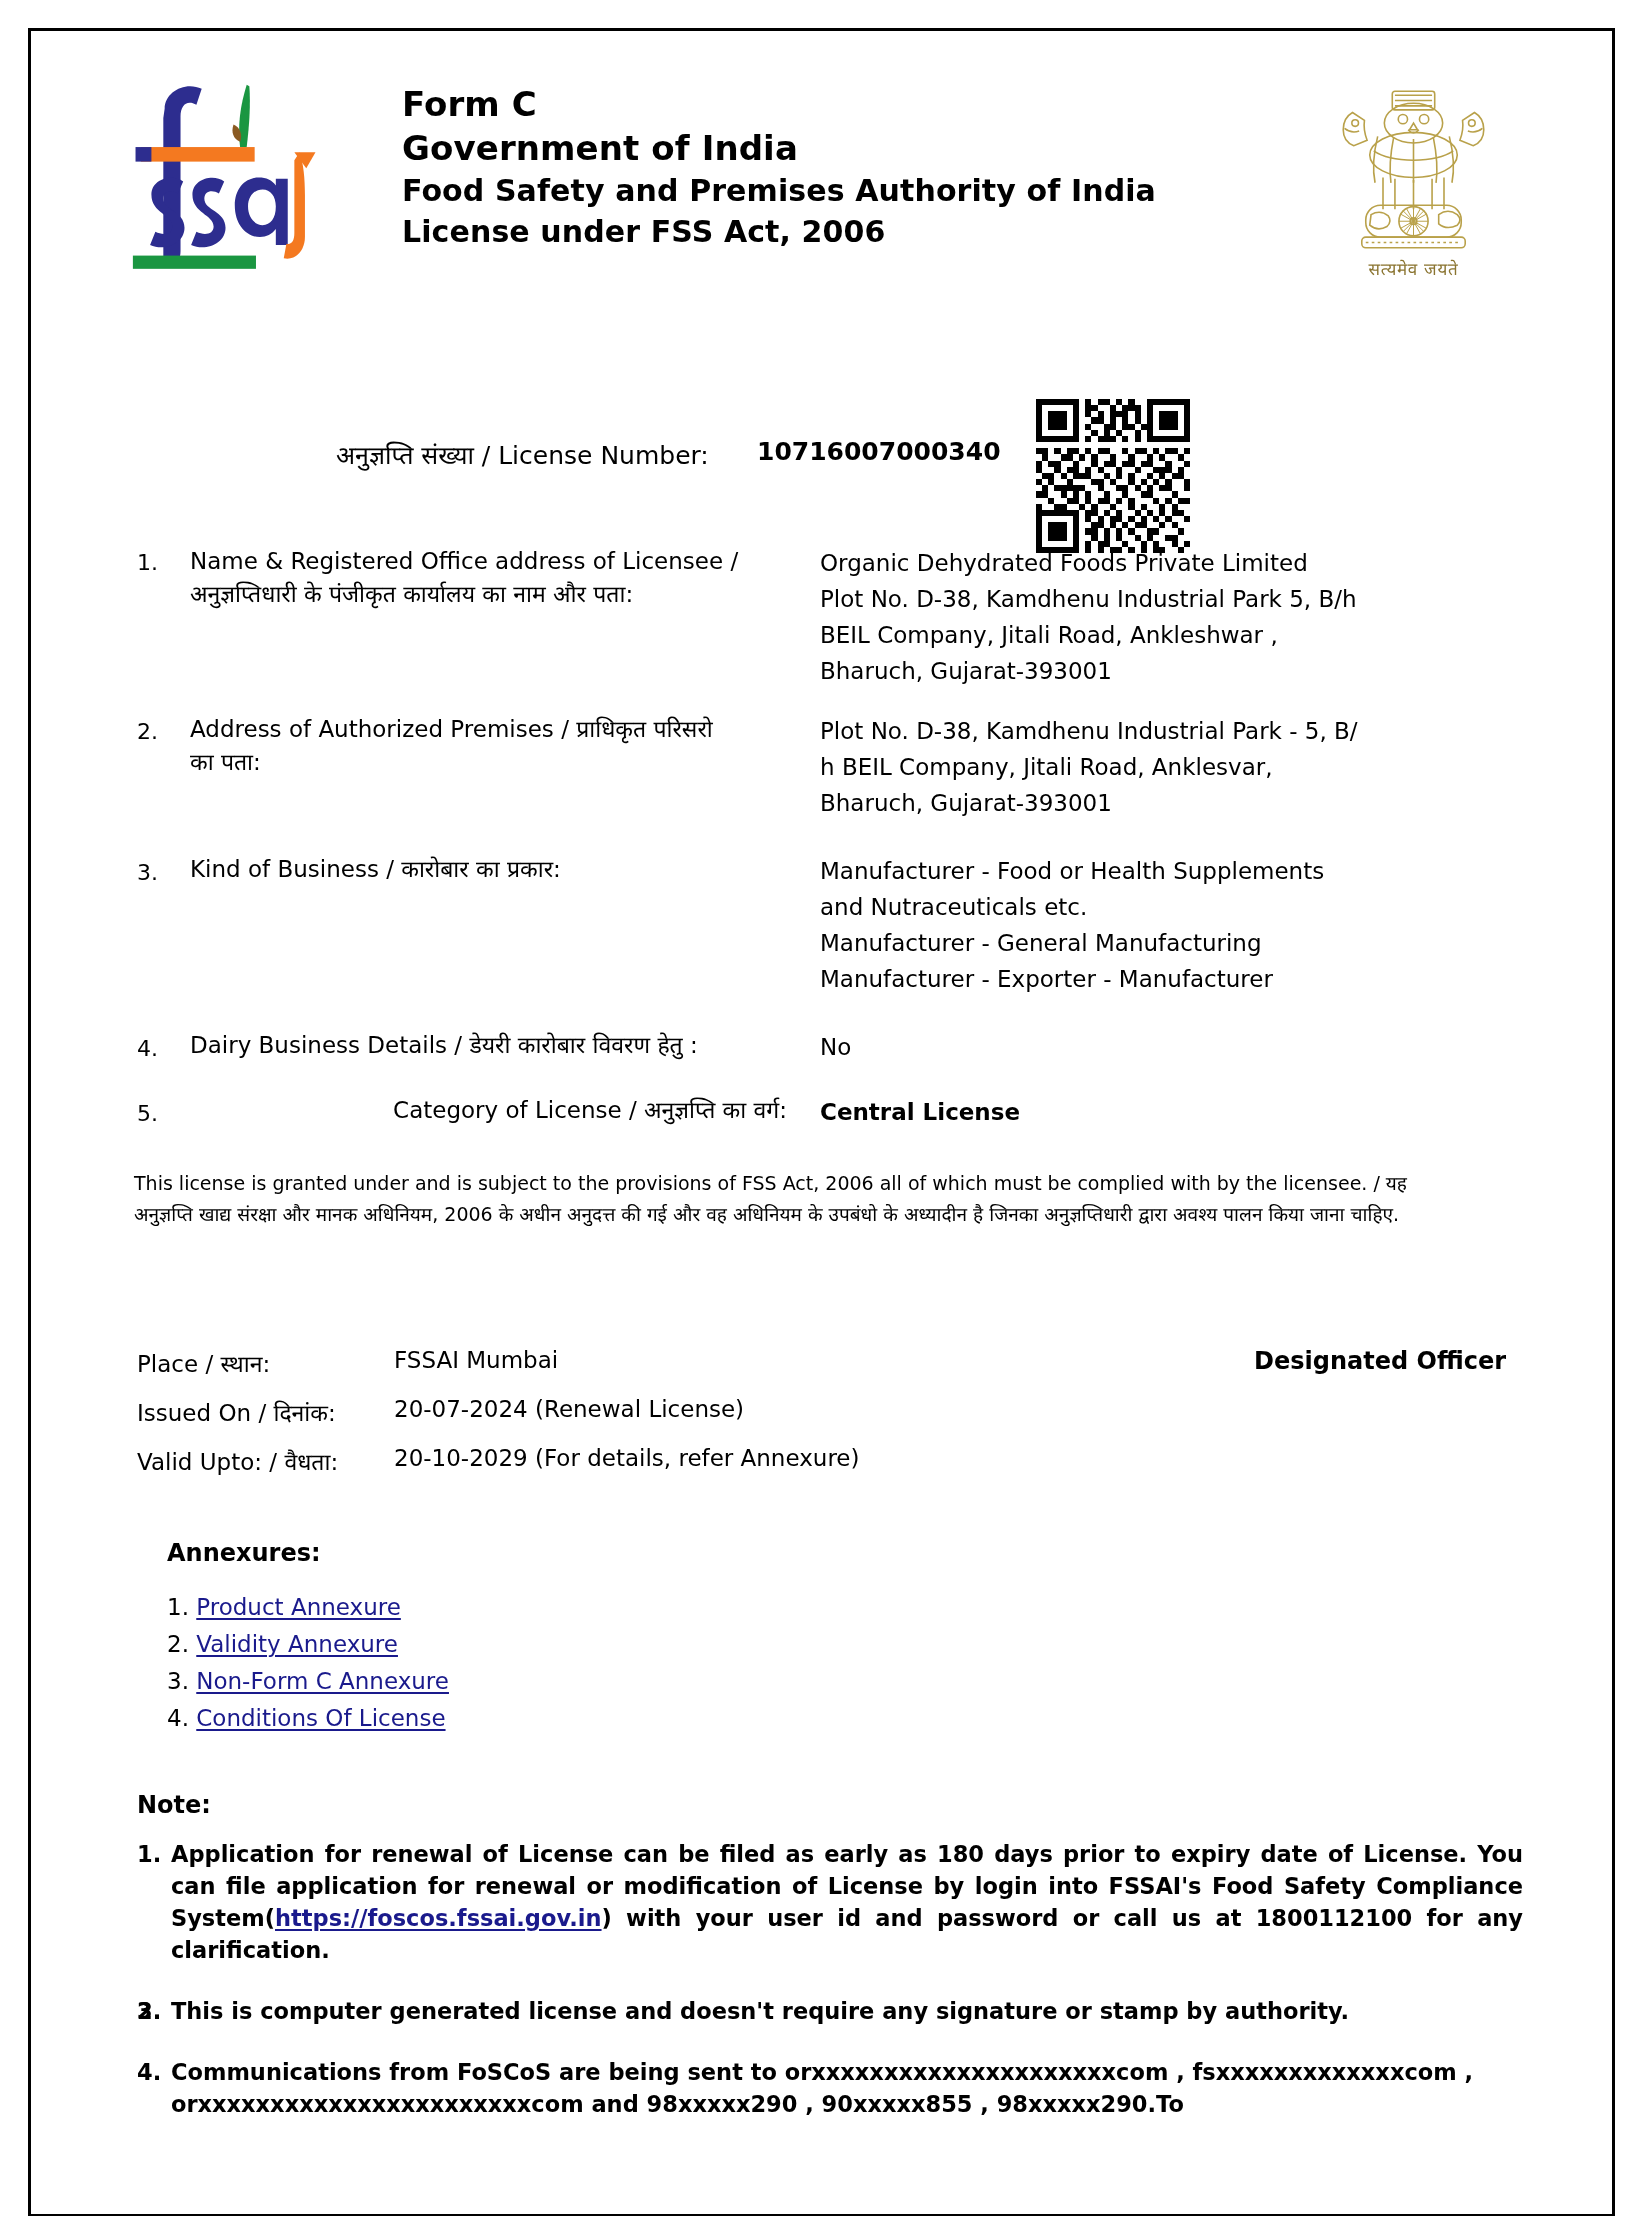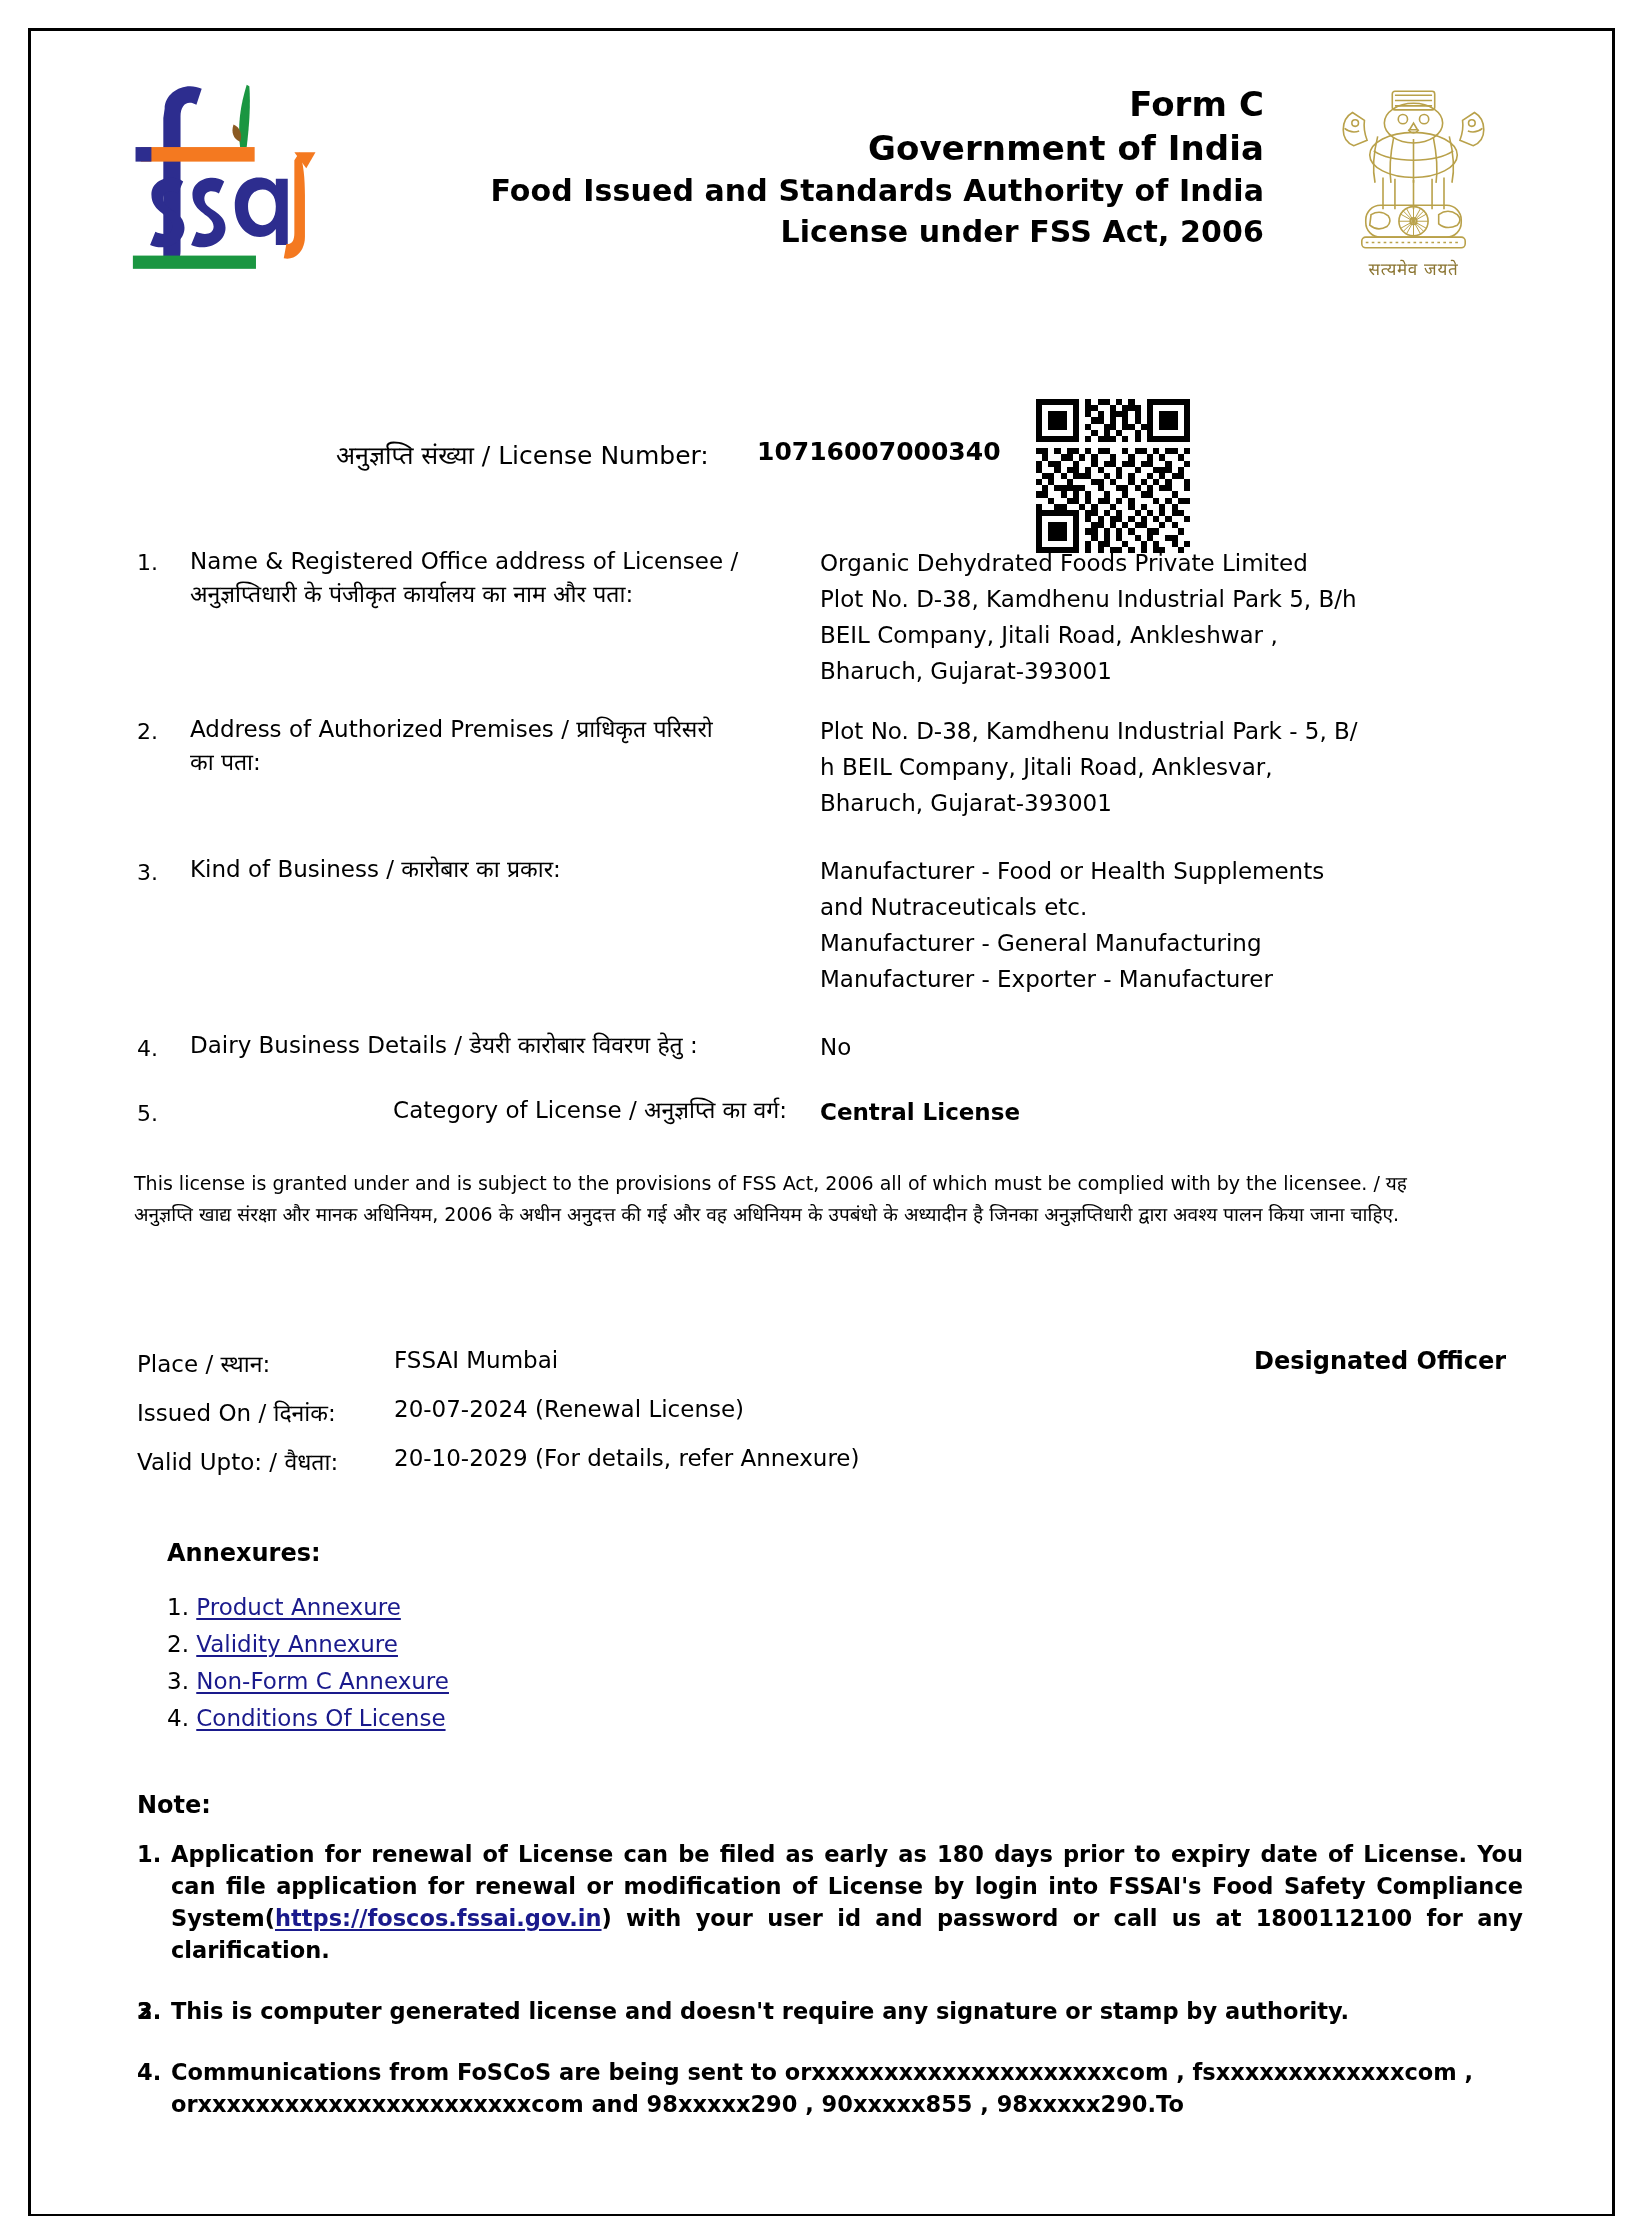--- a/index.html
+++ b/index.html
@@ -50,21 +50,21 @@
     width: 225px;
     height: 199px;
   }
   .logo-svg { display:block; width: 225px; height: 199px; }
 
   .title-block {
     position: absolute;
     left: 371px;
     top: 18.6px;
     width: 862px;
-    text-align: right;
+    text-align: left;
   }
   .title-line {
     font-weight: bold;
     color: #000;
     letter-spacing: 0.1px;
   }
   .t1 { font-size: 34px; line-height: 44px; }
   .t2 { font-size: 34px; line-height: 44px; }
   .t3 { font-size: 30px; line-height: 41px; }
   .t4 { font-size: 30px; line-height: 41px; }
@@ -332,21 +332,21 @@
         <path d="M276 112 C282 130 284 152 284 176 L284 240 C284 262 268 276 252 272 L256 250 C264 252 268 246 268 234 L268 124 Z" fill="#f47920"></path>
         <path d="M268 112 L300 112 L286 136 Z" fill="#f47920"></path>
 
         <rect x="24" y="268" width="186" height="20" fill="#1a9641"></rect>
       </svg>
     </div>
 
     <div class="title-block">
       <div class="title-line t1">Form C</div>
       <div class="title-line t2">Government of India</div>
-      <div class="title-line t3">Food Issued and Standards Authority of India</div>
+      <div class="title-line t3">Food Safety and Premises Authority of India</div>
       <div class="title-line t4">License under FSS Act, 2006</div>
     </div>
 
     <div class="emblem-wrap">
       <svg class="emblem-svg" viewBox="0 0 300 270" xmlns="http://www.w3.org/2000/svg">
         <g fill="none" stroke="#b9a14a" stroke-width="2.4">
 
           <rect x="118" y="14" width="64" height="28" rx="4"></rect>
           <path d="M122 20 h56 M122 28 h56 M122 36 h56"></path>
           <ellipse cx="150" cy="62" rx="44" ry="30"></ellipse>

